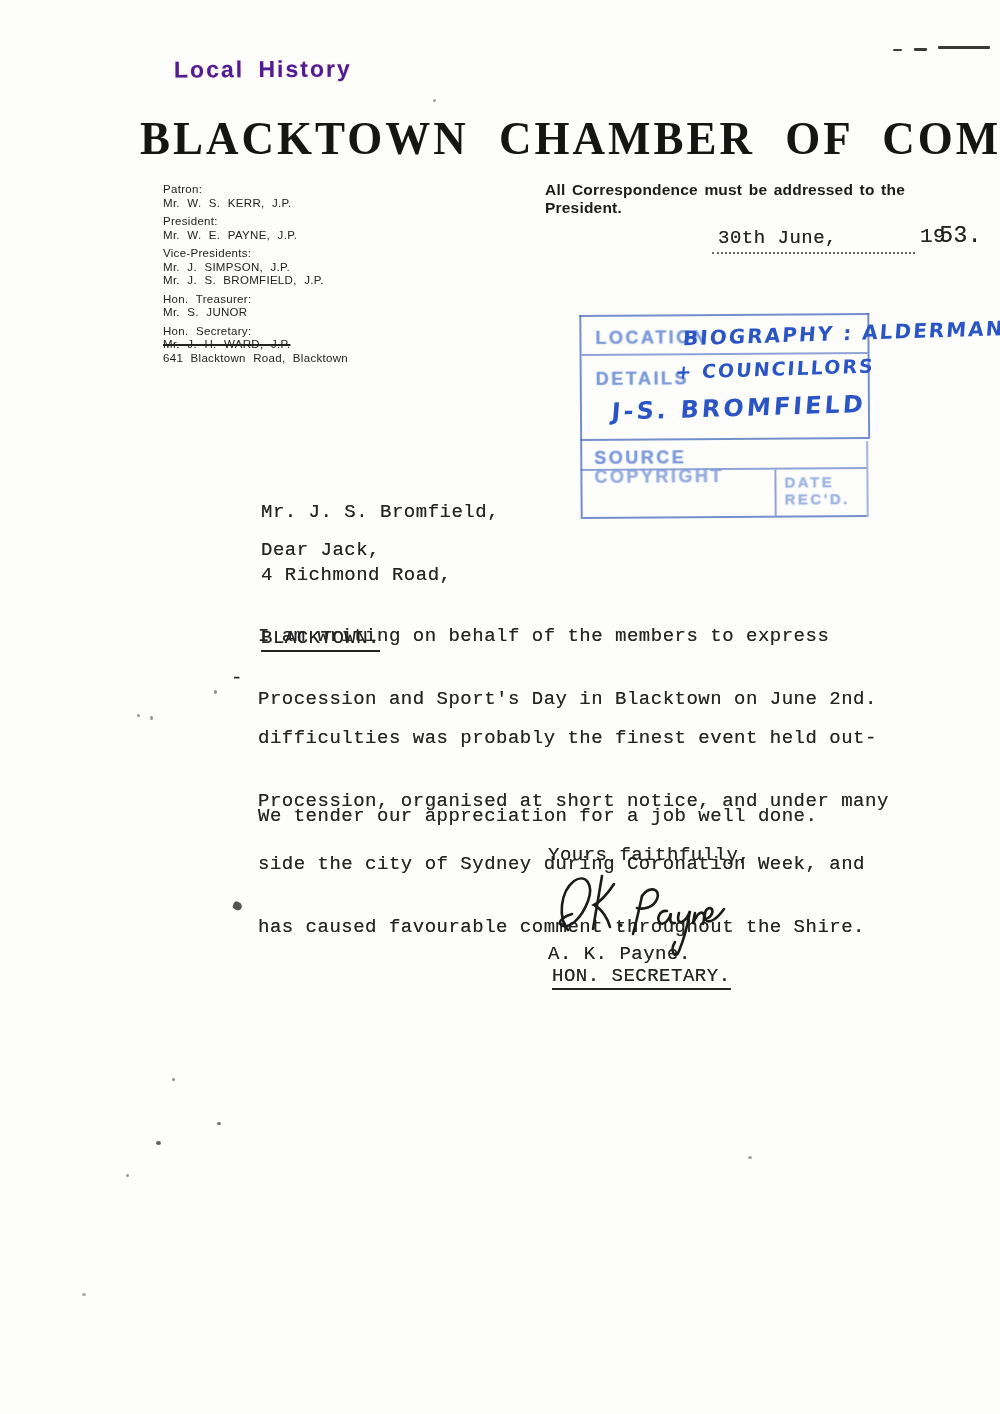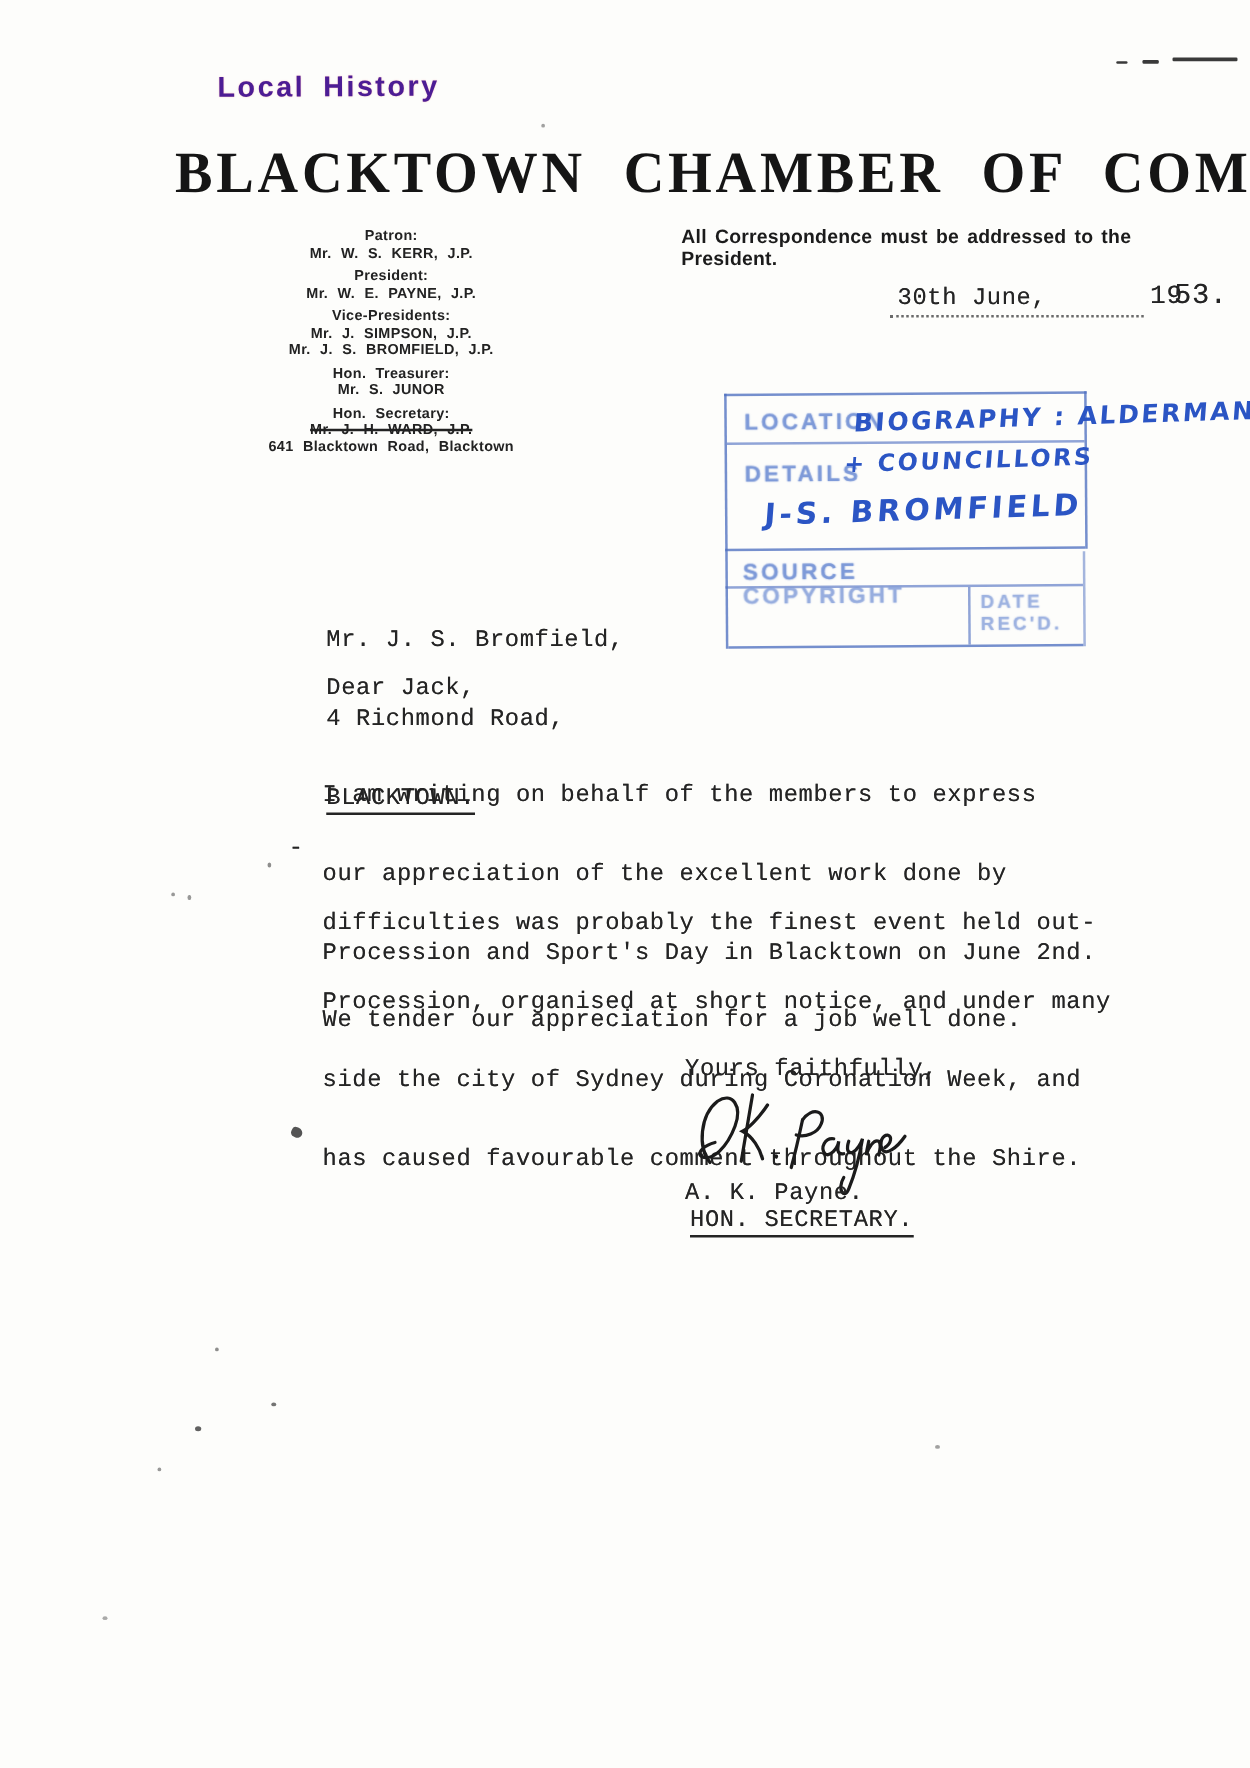--- a/index.html
+++ b/index.html
@@ -29,22 +29,22 @@
   .masthead{
     left:140px;top:112px;width:852px;
     font-family:"Liberation Serif",serif;
     font-weight:bold;font-size:45px;letter-spacing:3px;word-spacing:16px;
     color:#151515;white-space:nowrap;text-align:center;
     transform:scaleY(1.04);
   }
   .officers{left:163px;top:183px;width:300px;}
   .officer-group{margin-bottom:5px;}
   .officer-title,.officer-name,.officer-extra{
-    font-size:11.5px;font-weight:bold;line-height:13.5px;
-    letter-spacing:.3px;word-spacing:4px;color:#222;text-align:center;
+    font-size:11.5px;font-weight:normal;line-height:13.5px;
+    letter-spacing:.3px;word-spacing:4px;color:#222;
   }
   .struck{text-decoration:line-through;text-decoration-thickness:2px;}
   .correspondence{
     left:545px;top:181px;width:420px;
     font-size:15.5px;font-weight:bold;letter-spacing:.2px;word-spacing:2px;
     color:#1b1b1b;
   }
 
   
   .typed{
@@ -160,21 +160,20 @@
 <div class="abs typed" style="left:261px;top:460px;">
   <div>Mr. J. S. Bromfield,</div>
   <div>4 Richmond Road,</div>
   <div><span class="underline">BLACKTOWN.</span></div>
 </div>
 
 <div class="abs typed" style="left:261px;top:540px;">Dear Jack,</div>
 
 <div class="abs typed" style="left:258px;top:584px;">
   <div>I am writing on behalf of the members to express</div>
-  <div>our appreciation of the excellent work done by</div>
   <div>Procession and Sport's Day in Blacktown on June 2nd.</div>
 </div>
 
 <div class="abs typed" style="left:231px;top:668px;">-</div>
 
 <div class="abs typed" style="left:258px;top:686px;">
   <div>difficulties was probably the finest event held out-</div>
   <div>Procession, organised at short notice, and under many</div>
   <div>side the city of Sydney during Coronation Week, and</div>
   <div>has caused favourable comment throughout the Shire.</div>

